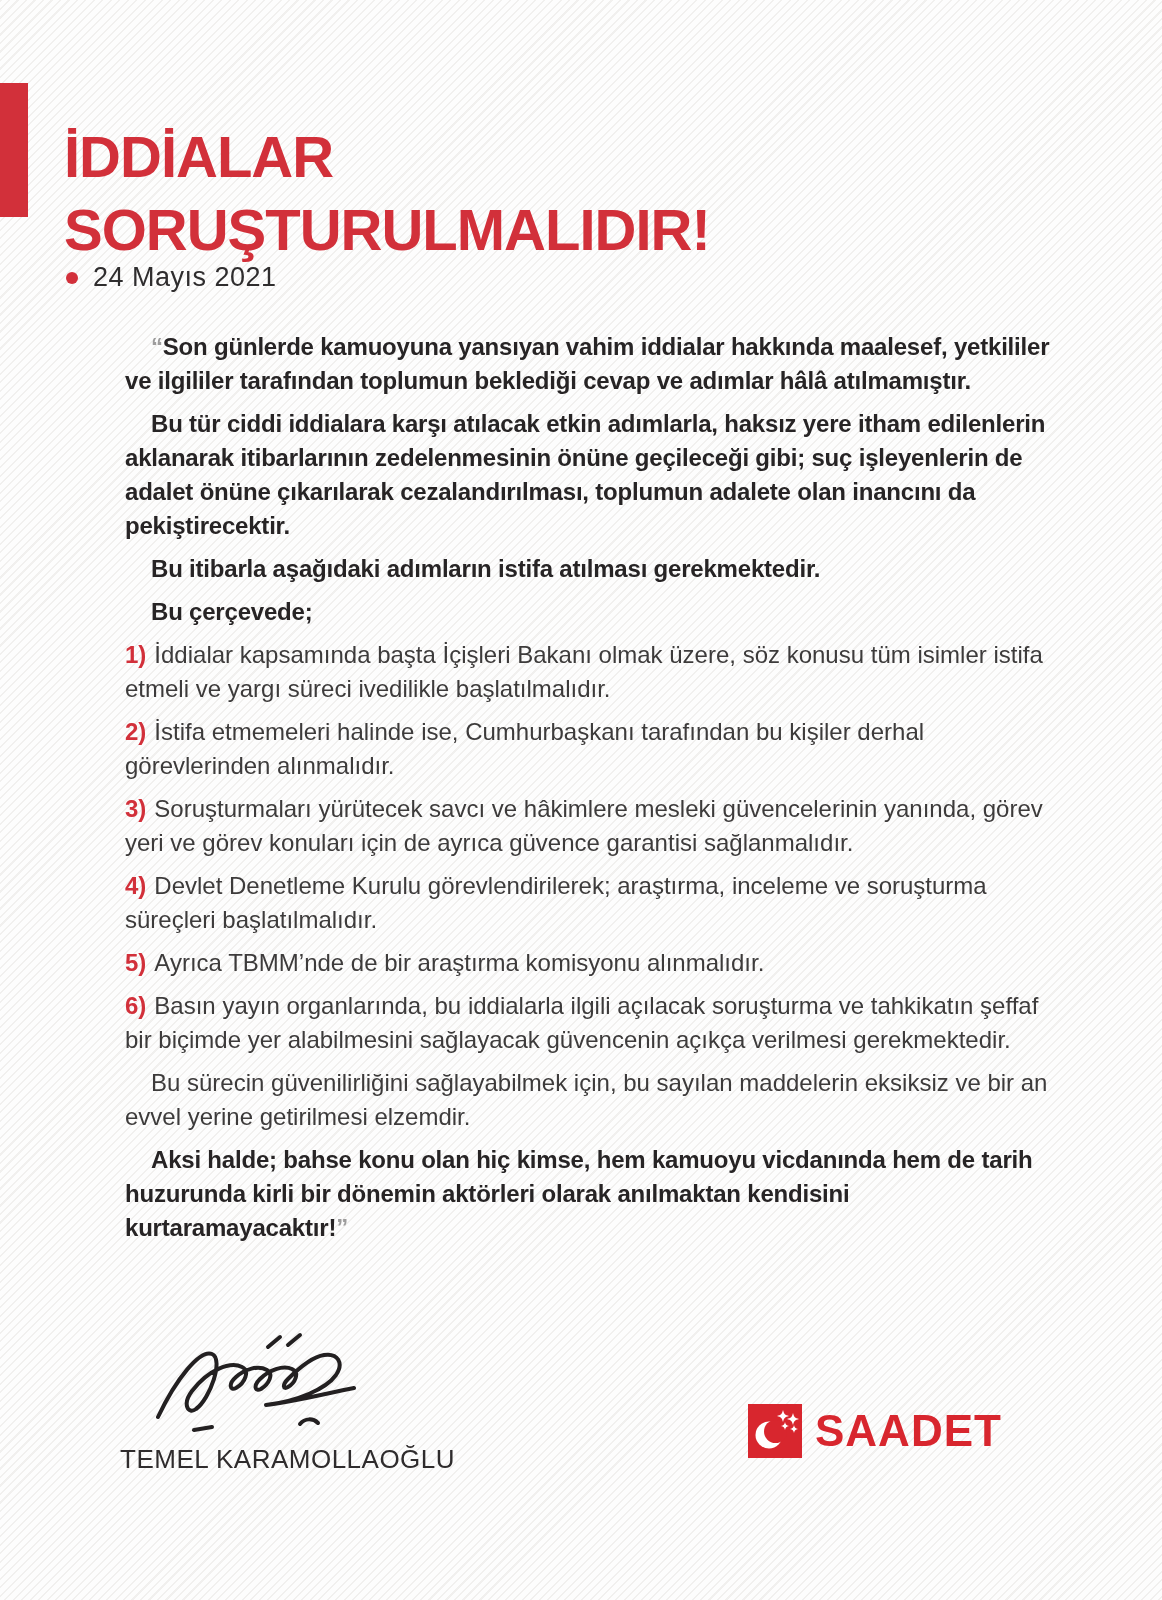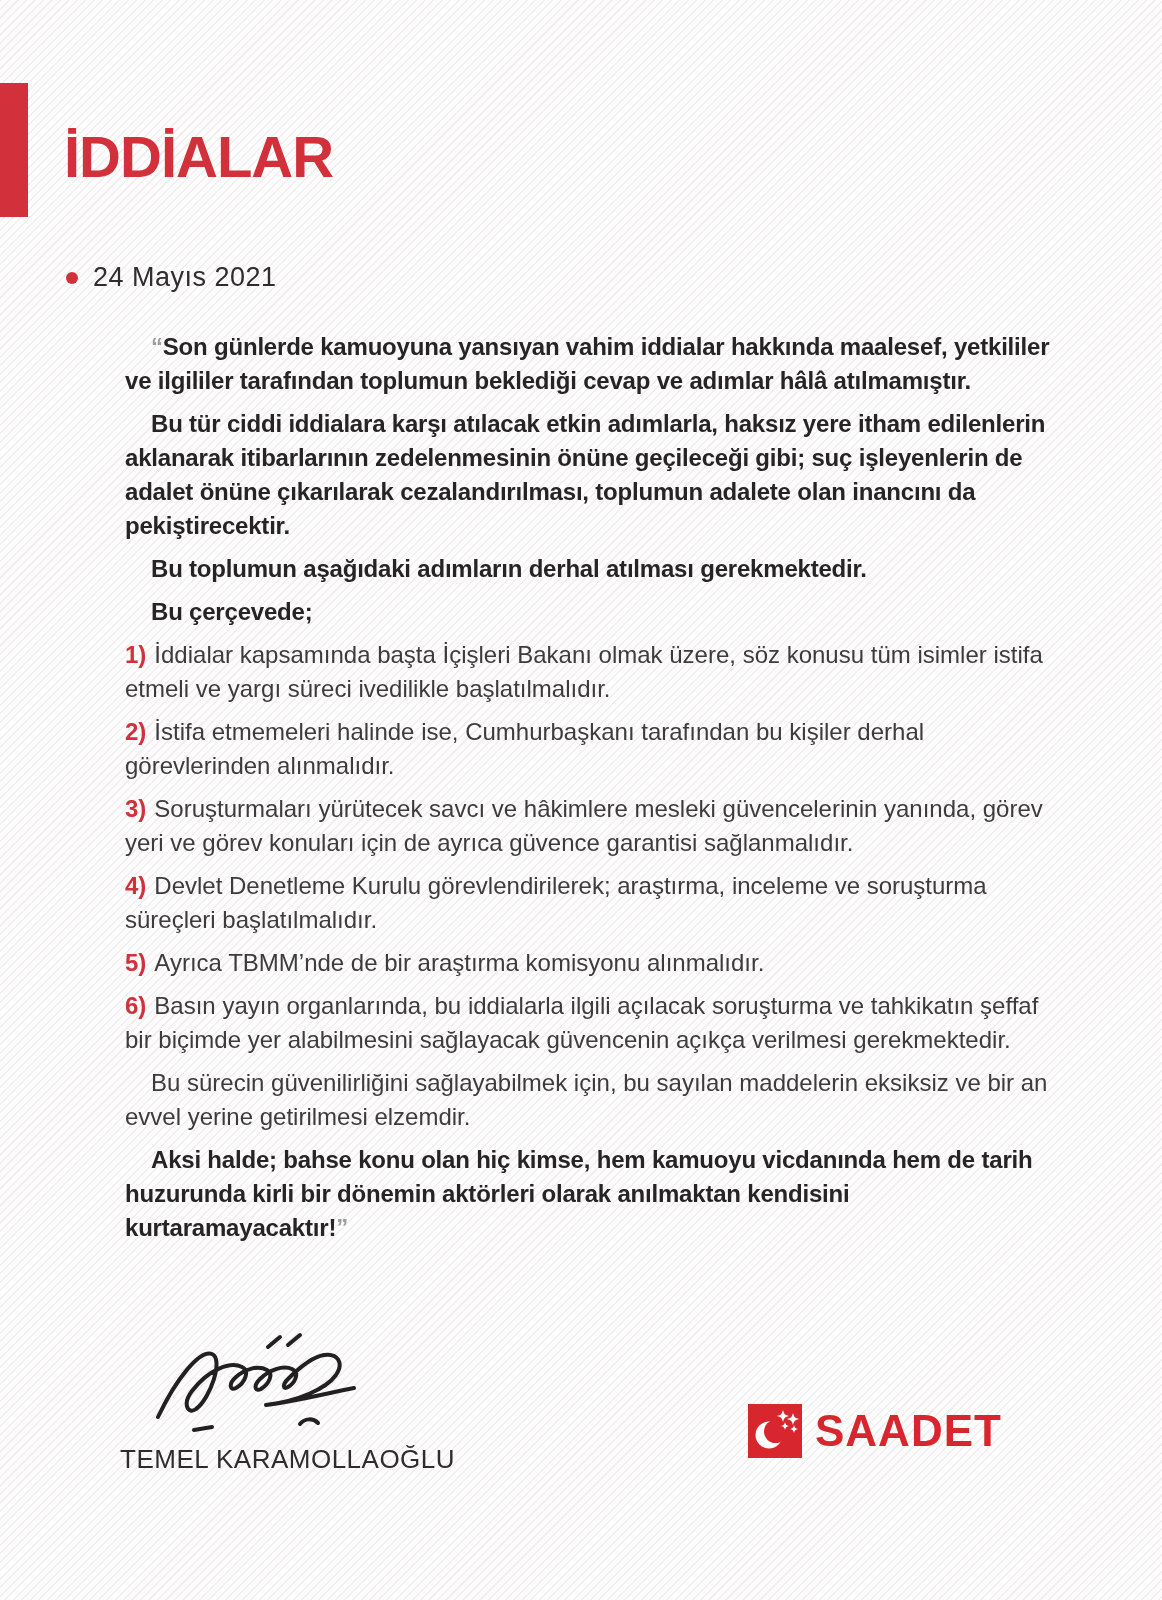--- a/index.html
+++ b/index.html
@@ -66,31 +66,31 @@
   .logo-text{
     font-size:44px;font-weight:800;color:var(--logo-red);
     letter-spacing:1px;line-height:54px;
   }
 </style>
 </head>
 <body>
 
 <div class="accent-bar"></div>
 
-<h1 class="title"><span>İDDİALAR</span><br></h1>
+<h1 class="title"><span>İDDİALAR</span><br><span>SORUŞTURULMALIDIR!</span></h1>
 
 <div class="date-row">
   <span class="bullet"></span>
   <span>24 Mayıs 2021</span>
 </div>
 
 <main class="content" id="statement-body">
     <p class="para bold"><span class="quote">“</span><span>Son günlerde kamuoyuna yansıyan vahim iddialar hakkında maalesef, yetkililer ve ilgililer tarafından toplumun beklediği cevap ve adımlar hâlâ atılmamıştır.</span></p>
     <p class="para bold"><span>Bu tür ciddi iddialara karşı atılacak etkin adımlarla, haksız yere itham edilenlerin aklanarak itibarlarının zedelenmesinin önüne geçileceği gibi; suç işleyenlerin de adalet önüne çıkarılarak cezalandırılması, toplumun adalete olan inancını da pekiştirecektir.</span></p>
-    <p class="para bold"><span>Bu toplumun aşağıdaki adımların derhal atılması gerekmektedir.</span></p>
+    <p class="para bold"><span>Bu itibarla aşağıdaki adımların istifa atılması gerekmektedir.</span></p>
     <p class="para bold"><span>Bu çerçevede;</span></p>
     <p class="para numbered"><span class="num">1)</span><span>İddialar kapsamında başta İçişleri Bakanı olmak üzere, söz konusu tüm isimler istifa etmeli ve yargı süreci ivedilikle başlatılmalıdır.</span></p>
     <p class="para numbered"><span class="num">2)</span><span>İstifa etmemeleri halinde ise, Cumhurbaşkanı tarafından bu kişiler derhal görevlerinden alınmalıdır.</span></p>
     <p class="para numbered"><span class="num">3)</span><span>Soruşturmaları yürütecek savcı ve hâkimlere mesleki güvencelerinin yanında, görev yeri ve görev konuları için de ayrıca güvence garantisi sağlanmalıdır.</span></p>
     <p class="para numbered"><span class="num">4)</span><span>Devlet Denetleme Kurulu görevlendirilerek; araştırma, inceleme ve soruşturma süreçleri başlatılmalıdır.</span></p>
     <p class="para numbered"><span class="num">5)</span><span>Ayrıca TBMM’nde de bir araştırma komisyonu alınmalıdır.</span></p>
     <p class="para numbered"><span class="num">6)</span><span>Basın yayın organlarında, bu iddialarla ilgili açılacak soruşturma ve tahkikatın şeffaf bir biçimde yer alabilmesini sağlayacak güvencenin açıkça verilmesi gerekmektedir.</span></p>
     <p class="para regular"><span>Bu sürecin güvenilirliğini sağlayabilmek için, bu sayılan maddelerin eksiksiz ve bir an evvel yerine getirilmesi elzemdir.</span></p>
     <p class="para bold"><span>Aksi halde; bahse konu olan hiç kimse, hem kamuoyu vicdanında hem de tarih huzurunda kirli bir dönemin aktörleri olarak anılmaktan kendisini kurtaramayacaktır!</span><span class="quote">”</span></p>
   </main>

